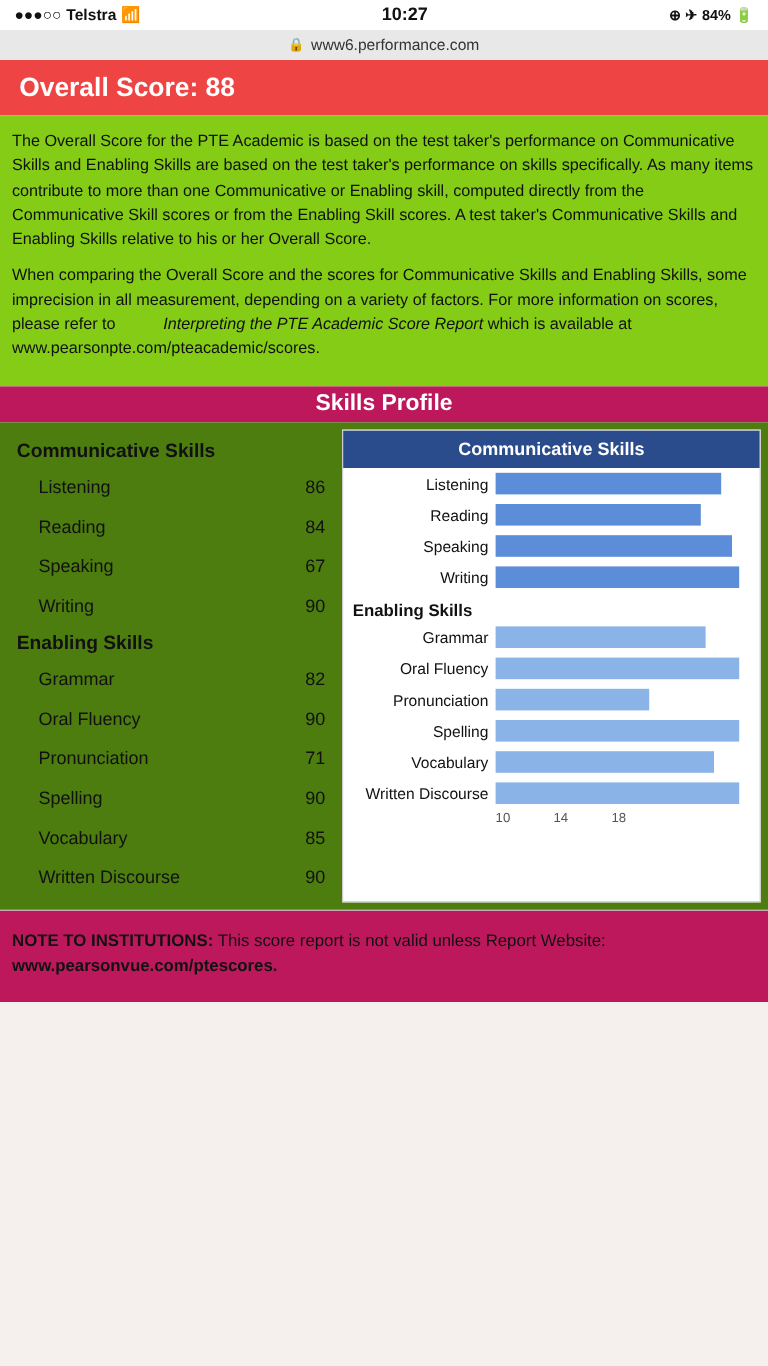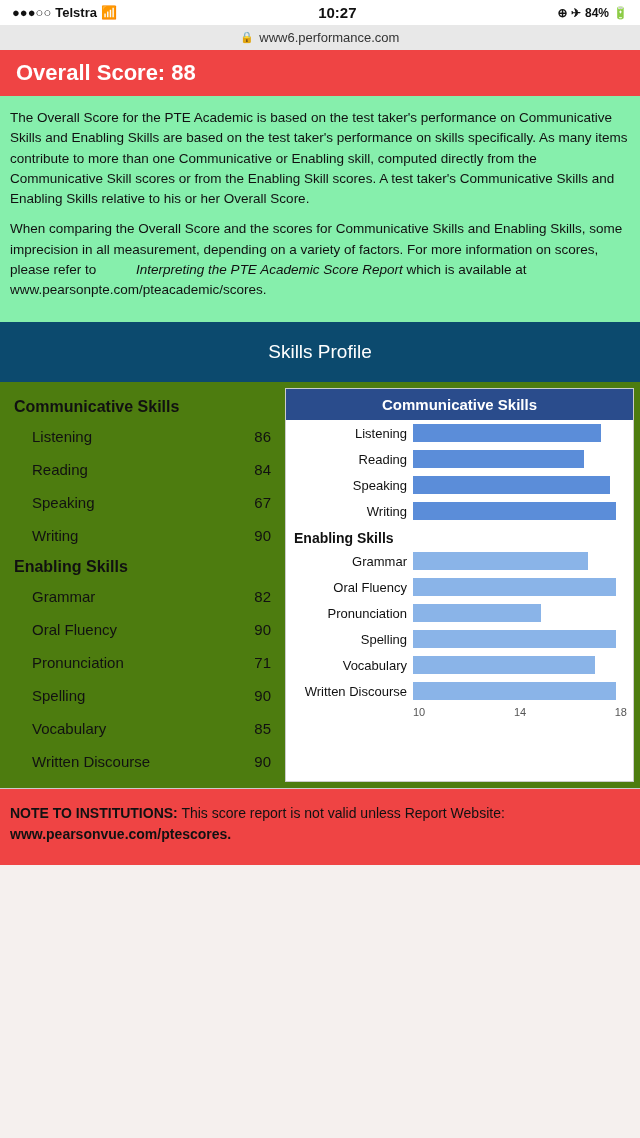--- a/index.html
+++ b/index.html
@@ -49,33 +49,33 @@
       font-size: 22px;
       font-weight: bold;
     }
 
     
     .body-text {
       padding: 12px 10px;
       font-size: 13.5px;
       line-height: 1.5;
       color: #111;
-      background: #86efac;
+      background: #84cc16;
     }
     .body-text p { margin-bottom: 10px; }
     .body-text i { font-style: italic; margin-left: 36px; }
 
     
     .skills-profile-header {
-      background: #0c4a6e;
+      background: #be185d;
       color: #fff;
       text-align: center;
-      padding: 19px;
+      padding: 4px;
       font-size: 19px;
-      font-weight: normal;
+      font-weight: bold;
     }
 
     
     .skills-container {
       display: flex;
       background: #4d7c0f;
       padding: 0;
     }
 
     
@@ -152,30 +152,30 @@
       background: #5b8dd9;
       display: block;
     }
 
     .chart-bar.narrow {
       background: #8ab4e8;
     }
 
     .chart-axis {
       display: flex;
-      justify-content: space-between;
+      justify-content: flex-start;
       padding: 2px 6px 4px 127px;
       font-size: 11px;
       color: #555;
-      gap: 19px;
+      gap: 36px;
     }
 
     
     .note-section {
-      background: #ef4444;
+      background: #be185d;
       padding: 14px 10px 20px 10px;
       font-size: 14px;
       line-height: 1.5;
       color: #111;
       border-top: 1px solid #ccc;
     }
 
     
     .skills-container { position: relative; }
   </style>

